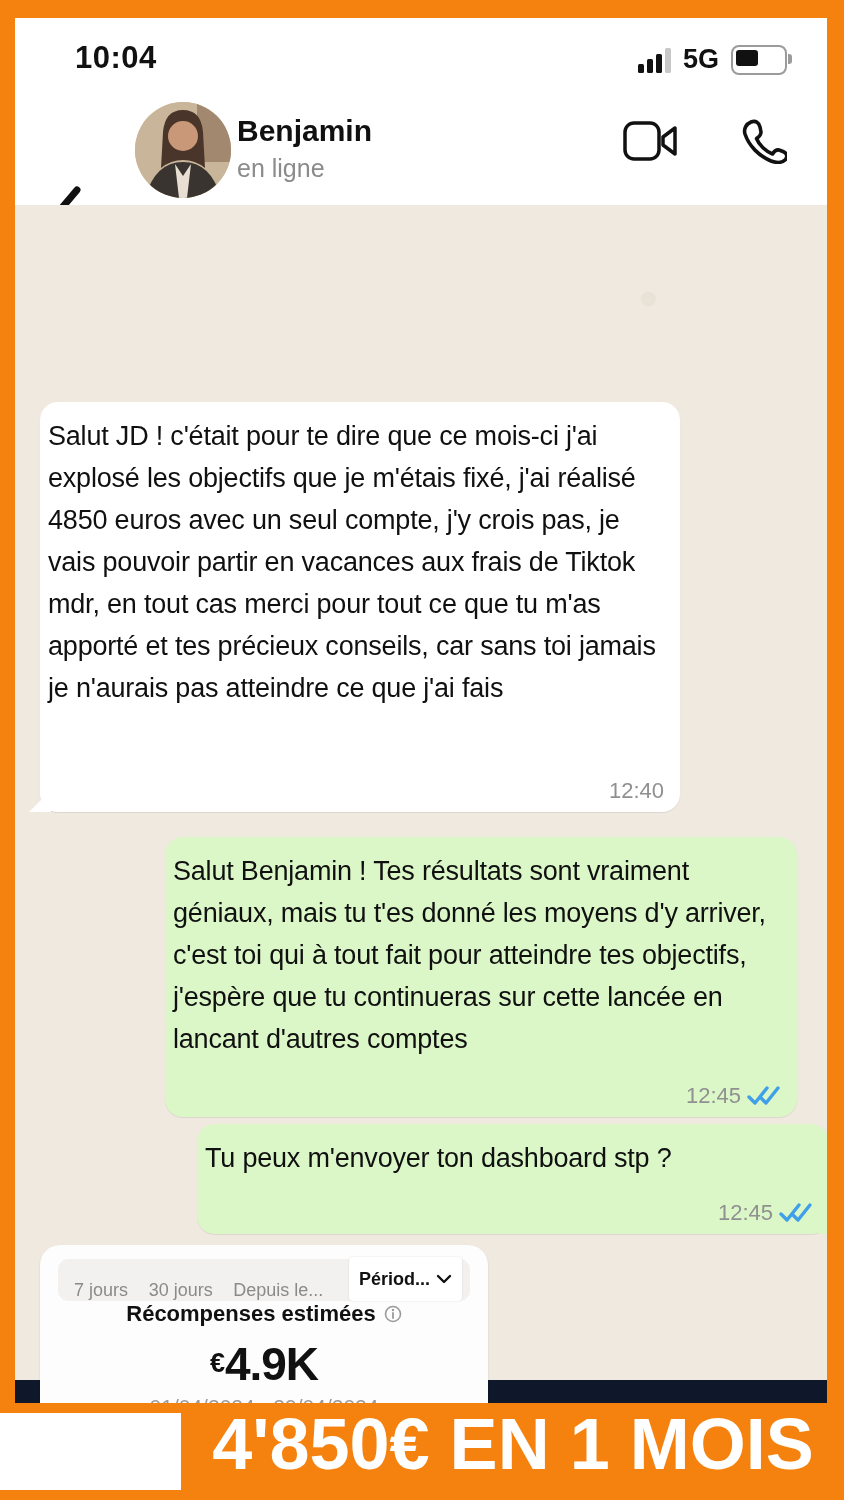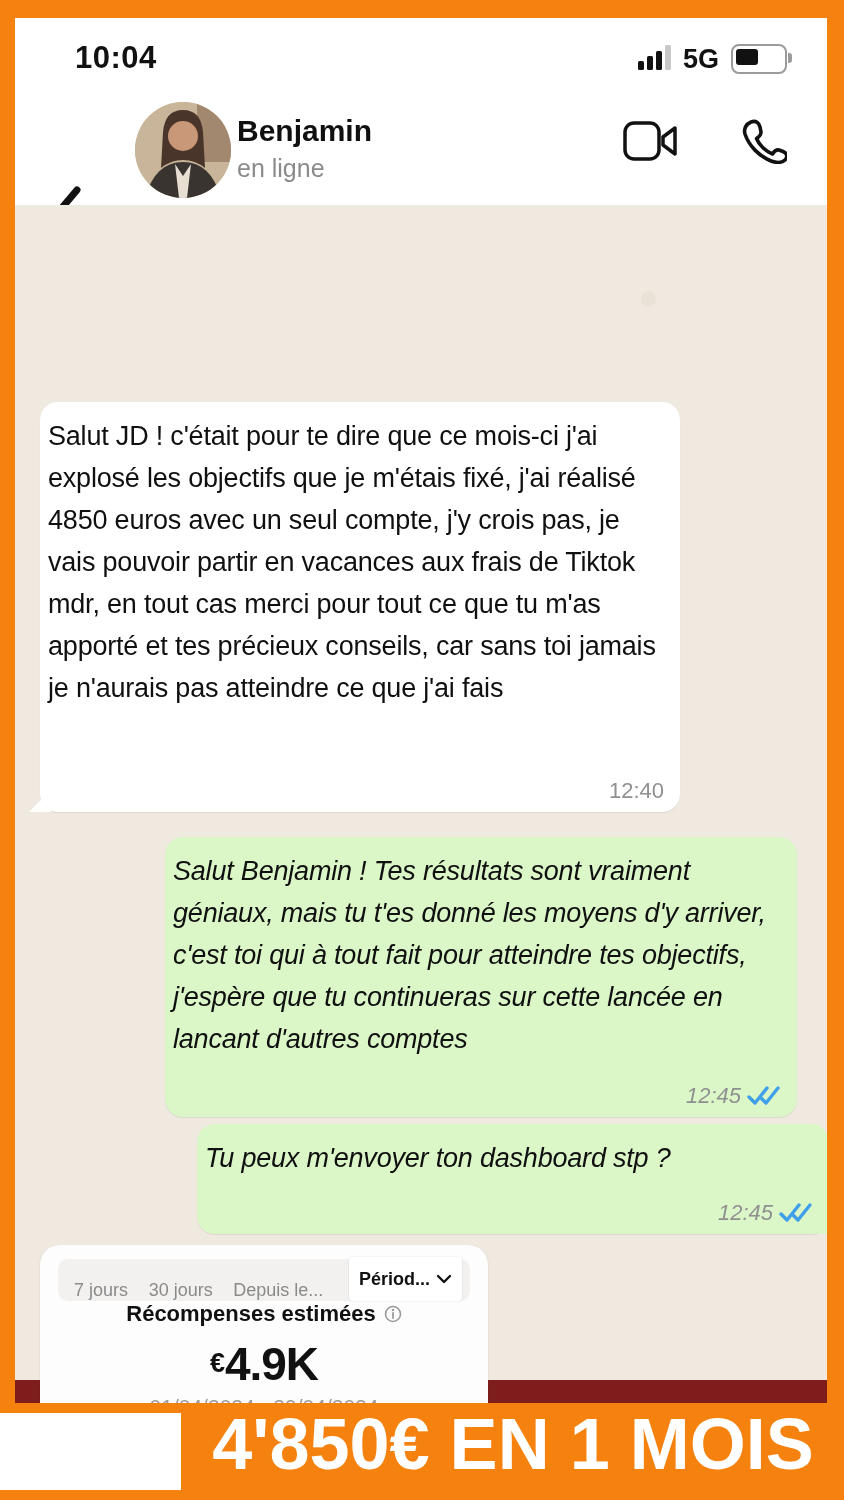--- a/index.html
+++ b/index.html
@@ -1,25 +1,25 @@
 <!DOCTYPE html>
 <html><head>
 <meta charset="utf-8">
 <style>
   html,body{margin:0;padding:0;}
   body{font-family:"Liberation Sans","DejaVu Sans",sans-serif;}
   .canvas{position:relative;width:844px;height:1500px;background:#F5820F;overflow:hidden;}
 
   
-  .shot{position:absolute;left:15px;top:18px;width:812px;height:1385px;background:#7f1d1d;overflow:hidden;}
+  .shot{position:absolute;left:15px;top:18px;width:812px;height:1385px;background:#0f172a;overflow:hidden;}
 
   
   .statusbar{position:absolute;left:0;top:0;width:100%;height:70px;background:#FFFFFF;}
   .sb-time{position:absolute;left:60px;top:22px;font-size:31px;font-weight:700;color:#111;letter-spacing:.5px;}
-  .sb-right{position:absolute;right:40px;top:26px;display:flex;gap:12px;}
+  .sb-right{position:absolute;right:40px;top:26px;display:flex;align-items:center;gap:12px;}
   .sig{display:flex;align-items:flex-end;gap:3px;height:26px;}
   .sig i{display:block;width:6px;background:#111;border-radius:1.5px;}
   .sig i.s1{height:9px}.sig i.s2{height:14px}.sig i.s3{height:19px}
   .sig i.s4{height:25px;background:#C8C8C8;}
   .sb-net{font-size:27px;font-weight:600;color:#111;}
   .batt{position:relative;width:52px;height:26px;border:2px solid #9B9B9B;border-radius:8px;}
   .batt .fill{position:absolute;left:3px;top:3px;width:22px;height:16px;background:#111;border-radius:3px;}
   .batt .nub{position:absolute;right:-7px;top:7px;width:4px;height:10px;background:#9B9B9B;border-radius:0 3px 3px 0;}
 
   
@@ -37,21 +37,21 @@
       radial-gradient(circle at 78% 8%,  rgba(190,175,150,.12) 0 7px, transparent 8px),
       radial-gradient(circle at 90% 55%, rgba(190,175,150,.12) 0 8px, transparent 9px),
       radial-gradient(circle at 30% 75%, rgba(190,175,150,.10) 0 10px, transparent 11px),
       radial-gradient(circle at 55% 40%, rgba(190,175,150,.10) 0 6px, transparent 7px);}
 
   .bubble{position:absolute;border-radius:18px;box-shadow:0 1px 1px rgba(0,0,0,.08);}
   .bubble .txt{padding:13px 20px 10px 8px;font-size:27px;line-height:42px;letter-spacing:-.2px;color:#101010;}
   .bubble .meta{position:absolute;right:16px;bottom:8px;display:flex;align-items:center;gap:6px;}
   .bubble .time{font-size:22px;color:#909090;}
   .in{background:#FFFFFF;}
-  .out{background:#DBF7C8;font-style:italic;}
+  .out{background:#DBF7C8;}
   .in .tail{position:absolute;left:-11px;bottom:0;width:22px;height:22px;background:#FFFFFF;clip-path:polygon(0 100%,100% 0,100% 100%);}
   .out .tail{position:absolute;right:-11px;bottom:0;width:22px;height:22px;background:#DBF7C8;clip-path:polygon(0 0,100% 100%,0 100%);}
 
   .b1{left:25px;top:197px;width:640px;height:410px;}
   .b2{left:150px;top:632px;width:632px;height:280px;}
   .b3{left:150px;top:919px;width:632px;height:110px;margin-left:32px;}
 
   
   .card{position:absolute;left:25px;top:1040px;width:448px;height:322px;background:#FDFDFD;border-radius:20px;overflow:hidden;box-shadow:0 1px 2px rgba(0,0,0,.12);}
   .tabbar{position:absolute;left:18px;top:14px;width:412px;height:42px;background:#F2F1EF;border-radius:10px;display:flex;align-items:flex-end;justify-content:space-between;padding:0 8px;box-sizing:border-box;}

